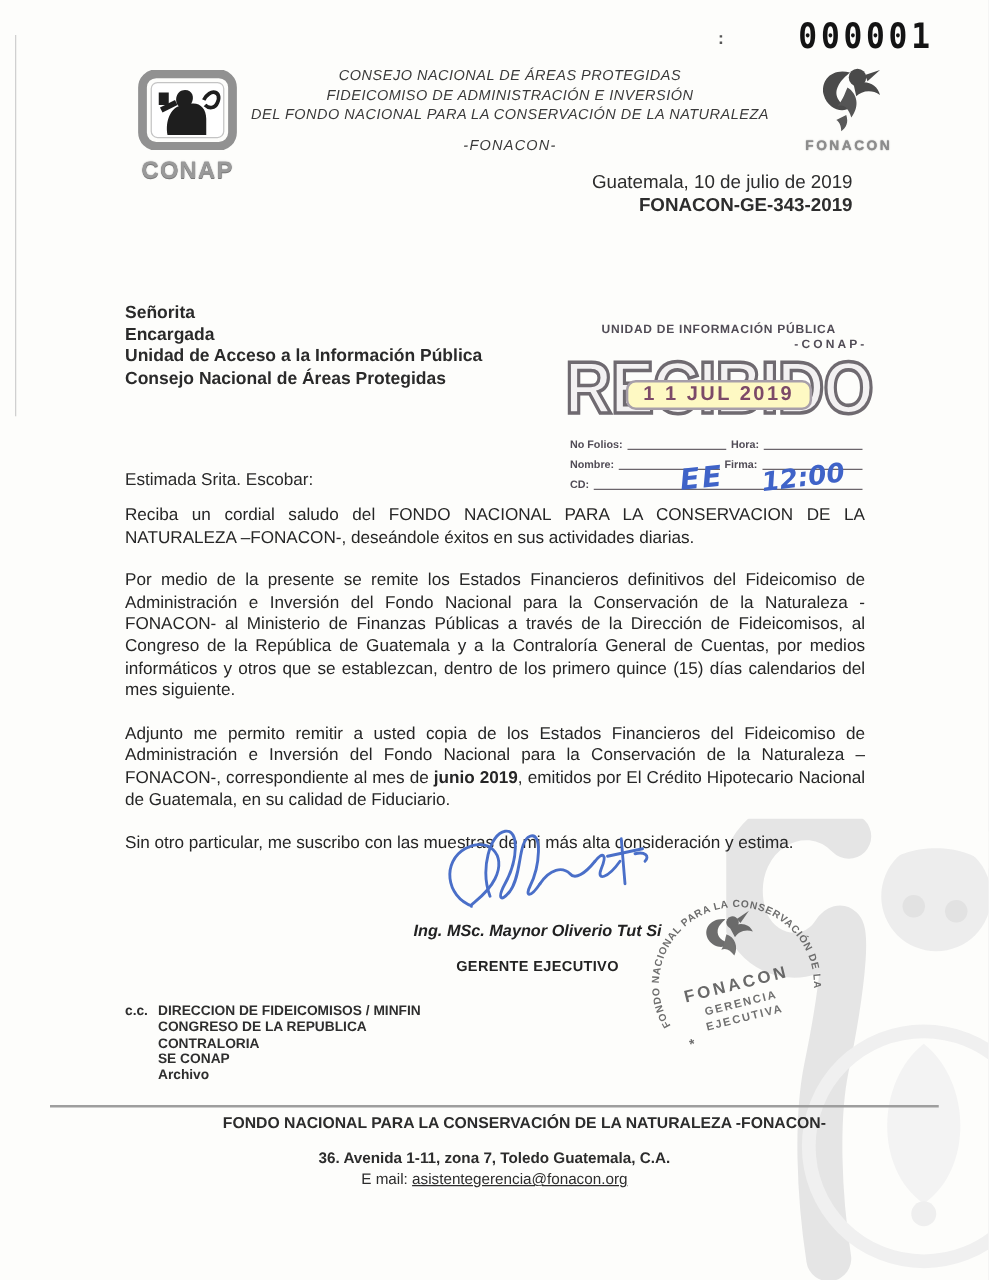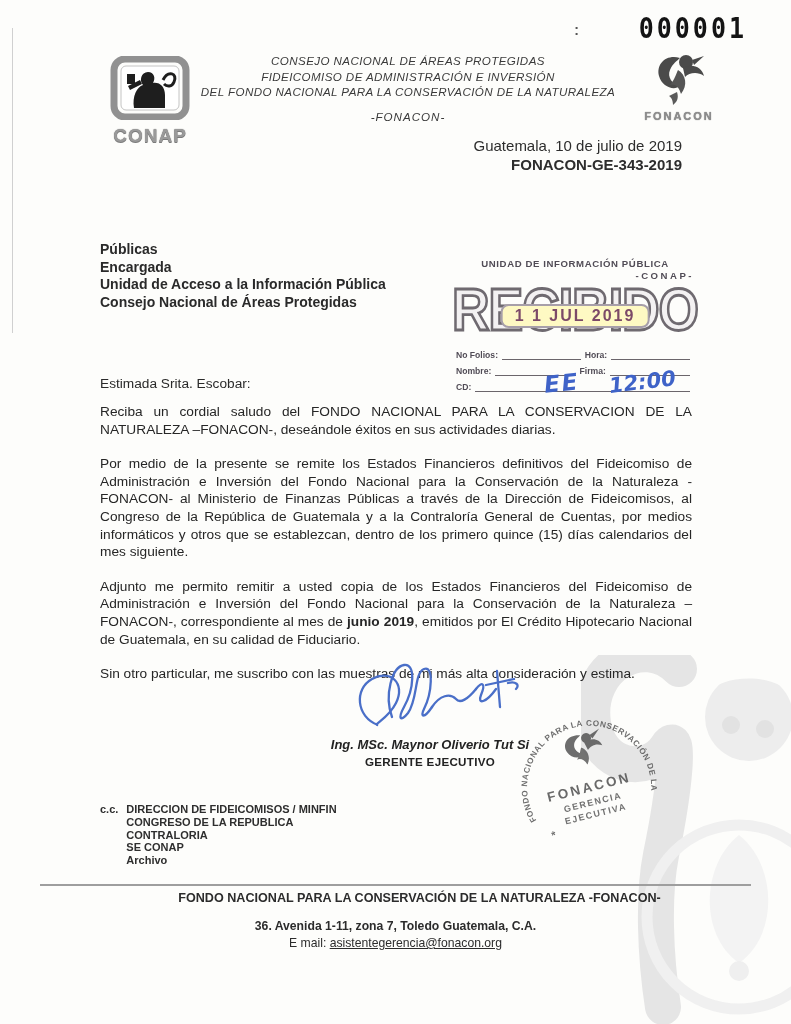--- a/index.html
+++ b/index.html
@@ -59,21 +59,21 @@
   
   .salutation{position:absolute;left:100px;top:376px;font-size:13.7px;color:#2a2a2a;}
   .body-text{position:absolute;left:100px;top:403px;width:592px;font-size:13.7px;line-height:17.6px;text-align:justify;color:#262626;}
   .body-text p{margin:0 0 17px 0;}
   .body-text .closing{text-align:left;}
   b.inline{font-weight:bold;}
   
   .sig-scribble{position:absolute;left:348px;top:655px;}
   .signer{position:absolute;left:325px;top:737px;width:210px;text-align:center;color:#222;}
   .signer .name{font-size:13px;font-weight:bold;font-style:italic;}
-  .signer .title{font-size:11.6px;font-weight:bold;letter-spacing:.3px;margin-top:3px;}
+  .signer .title{font-size:11.6px;font-weight:bold;letter-spacing:.3px;margin-top:15px;}
   .signer .org{font-size:11.6px;margin-top:3px;line-height:14px;}
   
   .seal{position:absolute;left:505px;top:697px;width:164px;height:164px;transform:rotate(-14deg);opacity:.88;}
   
   .cc{position:absolute;left:100px;top:803px;display:flex;font-size:11px;font-weight:bold;color:#2e2e2e;line-height:12.8px;}
   .cc .cc-label{margin-right:8px;}
   
   .footer-rule{position:absolute;left:40px;right:40px;top:884px;border-top:2.4px solid #9e9e9e;}
   .footer{position:absolute;left:0;right:0;top:891px;text-align:center;color:#2c2c2c;}
   .footer .f1{font-size:12.6px;font-weight:bold;margin-left:48px;}
@@ -132,21 +132,21 @@
     </svg>
     <div class="fonacon-label">FONACON</div>
   </div>
 
   <div class="dateline">
     <div>Guatemala, 10 de julio de 2019</div>
     <div class="ref">FONACON-GE-343-2019</div>
   </div>
 
   <div class="recipient">
-    <div>Públicas</div>
+    <div>Señorita</div>
     <div>Encargada</div>
     <div>Unidad de Acceso a la Información Pública</div>
     <div>Consejo Nacional de Áreas Protegidas</div>
   </div>
 
   <div class="rstamp">
     <div class="rstamp-title">UNIDAD DE INFORMACIÓN PÚBLICA</div>
     <div class="rstamp-sub">-CONAP-</div>
     <div class="rstamp-word-wrap">
       <div class="rstamp-word">RECIBIDO</div>

